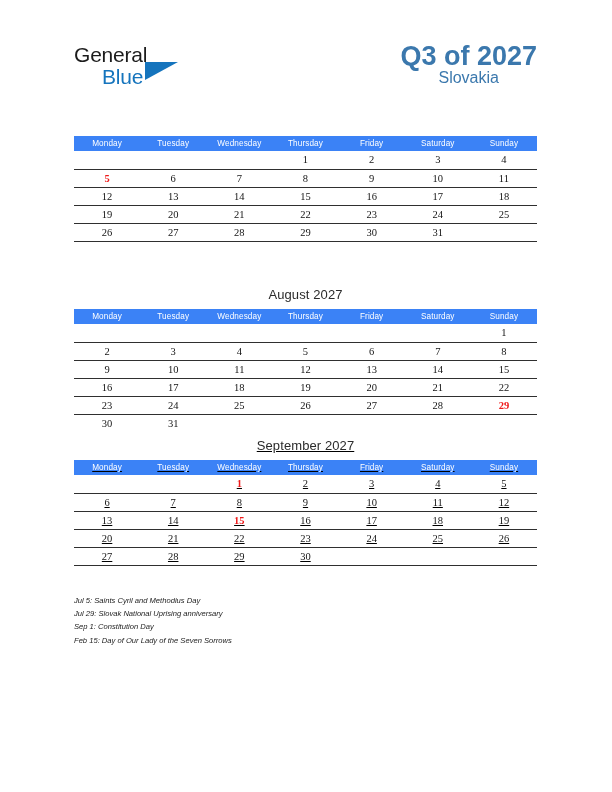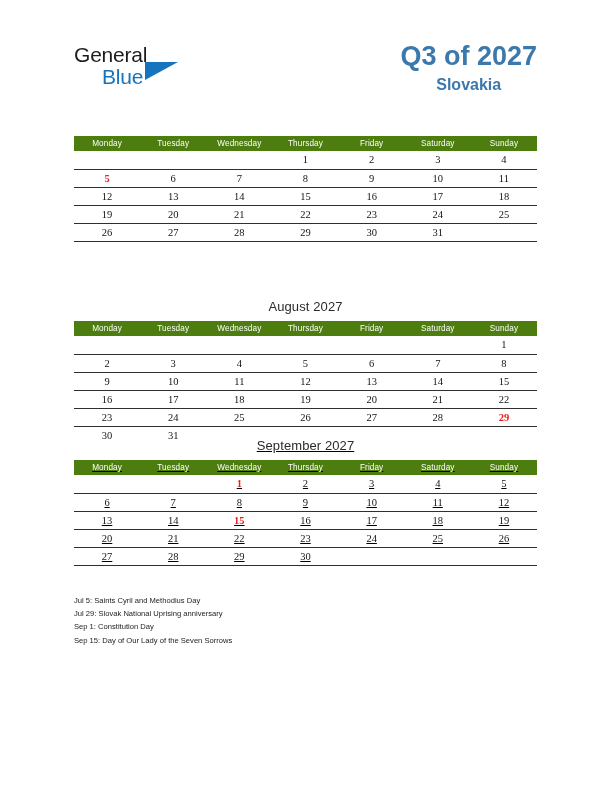--- a/index.html
+++ b/index.html
@@ -44,44 +44,43 @@
     letter-spacing: -0.2px; line-height: 1;
   }
 
   .title-block { position: absolute; right: 75px; top: 42px; text-align: center; }
   .title-main {
     font-family: "Liberation Sans", sans-serif;
     font-size: 27px; font-weight: bold; color: #3b78ad;
     line-height: 1.05; letter-spacing: 0px;
   }
   .title-sub {
-    margin-top: 7px;
-    font-family: "Liberation Sans", sans-serif;
-    font-size: 16px; font-weight: bold; color: #3b78ad;
+    font-family: "Liberation Sans", sans-serif;
+    font-size: 16px; font-weight: normal; color: #3b78ad;
     line-height: 1.05;
   }
 
   
   .month { position: absolute; left: 74px; width: 463px; }
   .month-title {
     text-align: center;
     font-family: "Liberation Sans", sans-serif;
     font-size: 13px;
     font-weight: 400;
     color: #2b2b2b;
     padding-bottom: 7px;
     letter-spacing: 0.1px;
   }
   table.cal {
     width: 463px;
     border-collapse: collapse;
     table-layout: fixed;
   }
   table.cal th {
-    background: #4d7c0f;
+    background: #3b82f6;
     color: #ffffff;
     font-family: "Liberation Sans", sans-serif;
     font-size: 8.2px;
     font-weight: 400;
     height: 15px;
     text-align: center;
     border: none;
     letter-spacing: 0.1px;
   }
   table.cal td {
@@ -100,20 +99,21 @@
   table.cal tr.no-rule td { border-bottom: 1px solid transparent; }
   table.cal td.holiday { color: #ef1a1a; font-weight: bold; }
 
   
   .legend {
     position: absolute; left: 74px; width: 420px;
     font-family: "Liberation Sans", sans-serif;
     font-size: 7.6px;
     color: #1c1c1c;
     line-height: 13.2px;
+    font-style: italic;
   }
   .legend div { white-space: nowrap; }
 </style>
 </head>
 <body>
 
 <div id="page">
 
   <div class="header">
 
@@ -190,21 +190,21 @@
               <td>27</td>
               <td>28</td>
               <td>29</td>
               <td>30</td>
               <td>31</td>
               <td></td>
             </tr>
           </tbody>
         </table>
       </div>
-      <div class="month" style="top: 299px;">
+      <div class="month" style="top: 287px;">
         <div class="month-title">August 2027</div>
         <table class="cal">
           <thead>
             <tr>
               <th>Monday</th>
               <th>Tuesday</th>
               <th>Wednesday</th>
               <th>Thursday</th>
               <th>Friday</th>
               <th>Saturday</th>
@@ -331,16 +331,16 @@
             </tr>
           </tbody>
         </table>
       </div>
     </div>
 
   <div class="legend" id="legend-root" style="top: 594px;">
       <div>Jul 5: Saints Cyril and Methodius Day</div>
       <div>Jul 29: Slovak National Uprising anniversary</div>
       <div>Sep 1: Constitution Day</div>
-      <div>Sep 15: Day of Our Lady of the Seven Sorrows</div>
+      <div>Feb 15: Day of Our Lady of the Seven Sorrows</div>
     </div>
 
 </div>
 
 </body></html>

